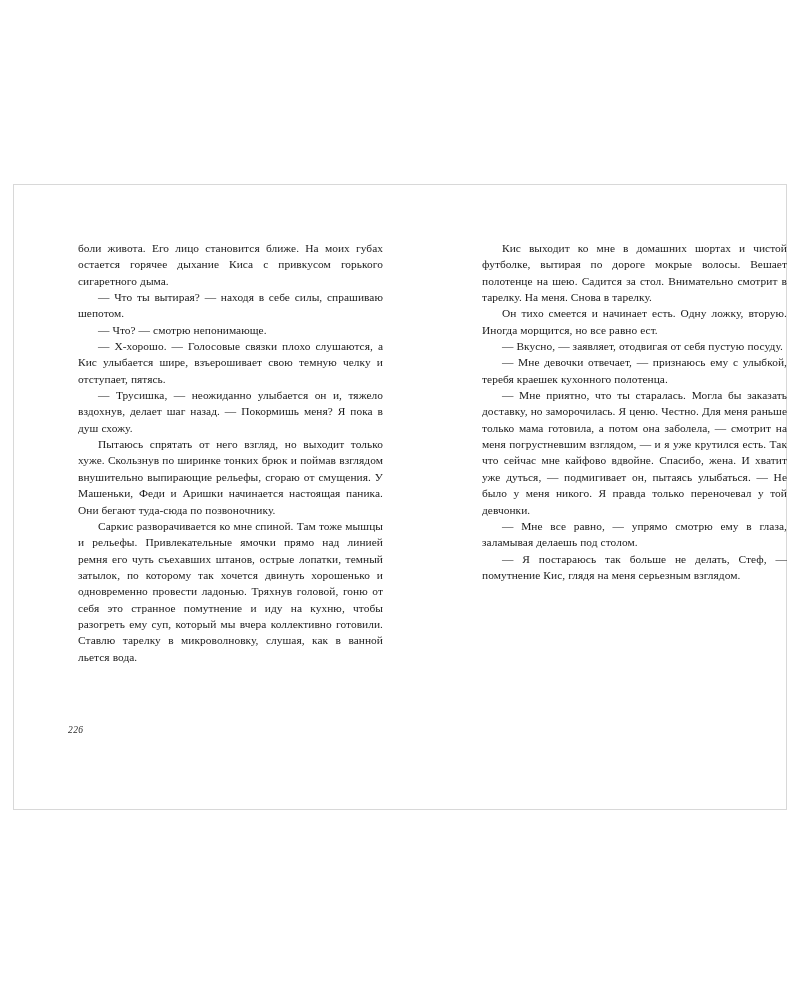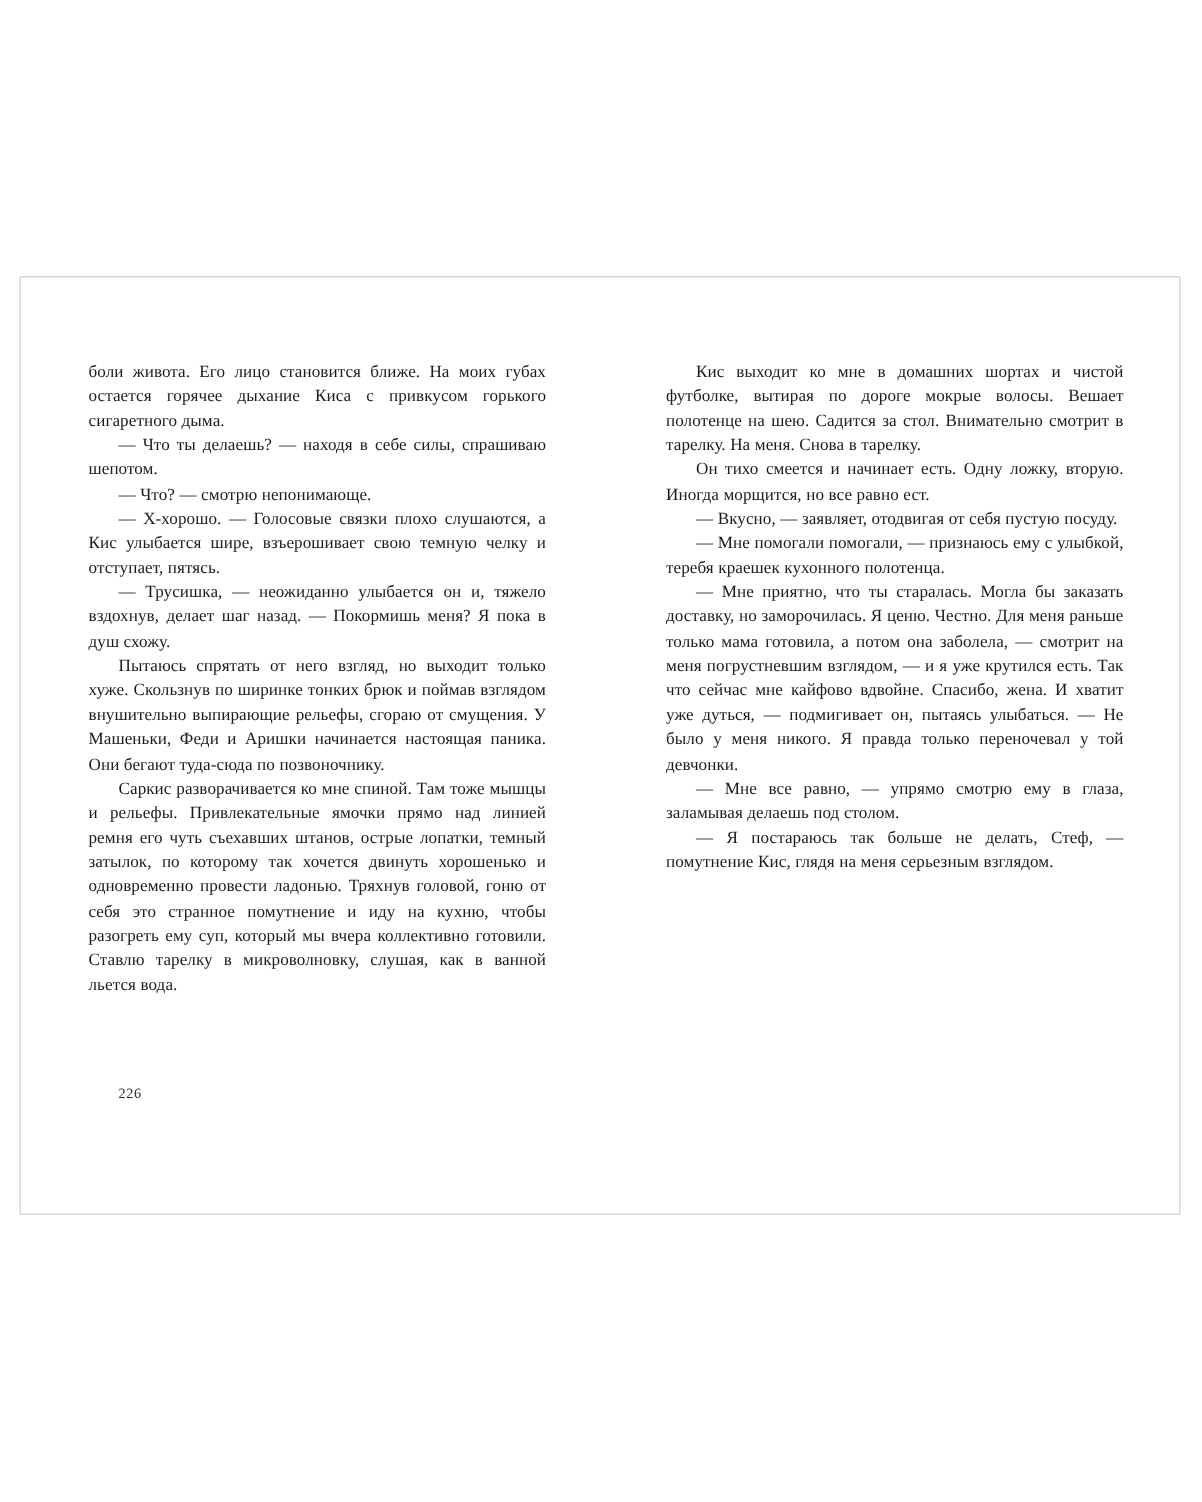--- a/index.html
+++ b/index.html
@@ -46,64 +46,66 @@
   }
   .col {
     width: 305px;
     text-align: justify;
     font-size: 11.4px;
     line-height: 16.35px;
     letter-spacing: 0.05px;
     word-spacing: 0.1px;
     -webkit-hyphens: manual;
     hyphens: manual;
+    margin-left: 19px;
   }
   .page-right .col {
   }
   p {
     margin: 0;
     text-indent: 0;
   }
   p.ind {
     text-indent: 20px;
   }
   .folio {
     position: absolute;
-    left: 65px;
+    left: 54px;
     top: 540px;
     font-size: 9.5px;
     letter-spacing: 0.4px;
     color: #2a2a2a;
+    font-style: italic;
   }
 </style>
 </head>
 <body>
 
 <div class="page-frame">
   <div class="spread">
 
     <div class="page page-left">
       <div class="col">
         <p>боли живота. Его лицо становится ближе. На моих губах остается горячее дыхание Киса с привкусом горького сигаретного дыма.</p>
-        <p class="ind">— Что ты делаешь? — находя в себе силы, спрашиваю шепотом.</p>
+        <p class="ind">— Что ты вытирая? — находя в себе силы, спрашиваю шепотом.</p>
         <p class="ind">— Что? — смотрю непонимающе.</p>
         <p class="ind">— Х-хорошо. — Голосовые связки плохо слушаются, а Кис улыбается шире, взъерошивает свою темную челку и отступает, пятясь.</p>
         <p class="ind">— Трусишка, — неожиданно улыбается он и, тяжело вздохнув, делает шаг назад. — Покормишь меня? Я пока в душ схожу.</p>
         <p class="ind">Пытаюсь спрятать от него взгляд, но выходит только хуже. Скользнув по ширинке тонких брюк и поймав взглядом внушительно выпирающие рельефы, сгораю от смущения. У Машеньки, Феди и Аришки начинается настоящая паника. Они бегают туда-сюда по позвоночнику.</p>
         <p class="ind">Саркис разворачивается ко мне спиной. Там тоже мышцы и рельефы. Привлекательные ямочки прямо над линией ремня его чуть съехавших штанов, острые лопатки, темный затылок, по которому так хочется двинуть хорошенько и одновременно провести ладонью. Тряхнув головой, гоню от себя это странное помутнение и иду на кухню, чтобы разогреть ему суп, который мы вчера коллективно готовили. Ставлю тарелку в микроволновку, слушая, как в ванной льется вода.</p>
       </div>
       <div class="folio">226</div>
     </div>
 
     <div class="page page-right">
       <div class="col">
         <p class="ind">Кис выходит ко мне в домашних шортах и чистой футболке, вытирая по дороге мокрые волосы. Вешает полотенце на шею. Садится за стол. Внимательно смотрит в тарелку. На меня. Снова в тарелку.</p>
         <p class="ind">Он тихо смеется и начинает есть. Одну ложку, вторую. Иногда морщится, но все равно ест.</p>
         <p class="ind">— Вкусно, — заявляет, отодвигая от себя пустую посуду.</p>
-        <p class="ind">— Мне помогали помогали, — признаюсь ему с улыбкой, теребя краешек кухонного полотенца.</p>
+        <p class="ind">— Мне девочки отвечает, — признаюсь ему с улыбкой, теребя краешек кухонного полотенца.</p>
         <p class="ind">— Мне приятно, что ты старалась. Могла бы заказать доставку, но заморочилась. Я ценю. Честно. Для меня раньше только мама готовила, а потом она заболела, — смотрит на меня погрустневшим взглядом, — и я уже крутился есть. Так что сейчас мне кайфово вдвойне. Спасибо, жена. И хватит уже дуться, — подмигивает он, пытаясь улыбаться. — Не было у меня никого. Я правда только переночевал у той девчонки.</p>
         <p class="ind">— Мне все равно, — упрямо смотрю ему в глаза, заламывая делаешь под столом.</p>
         <p class="ind">— Я постараюсь так больше не делать, Стеф, — помутнение Кис, глядя на меня серьезным взглядом.</p>
       </div>
     </div>
 
   </div>
 </div>
 
 </body></html>

